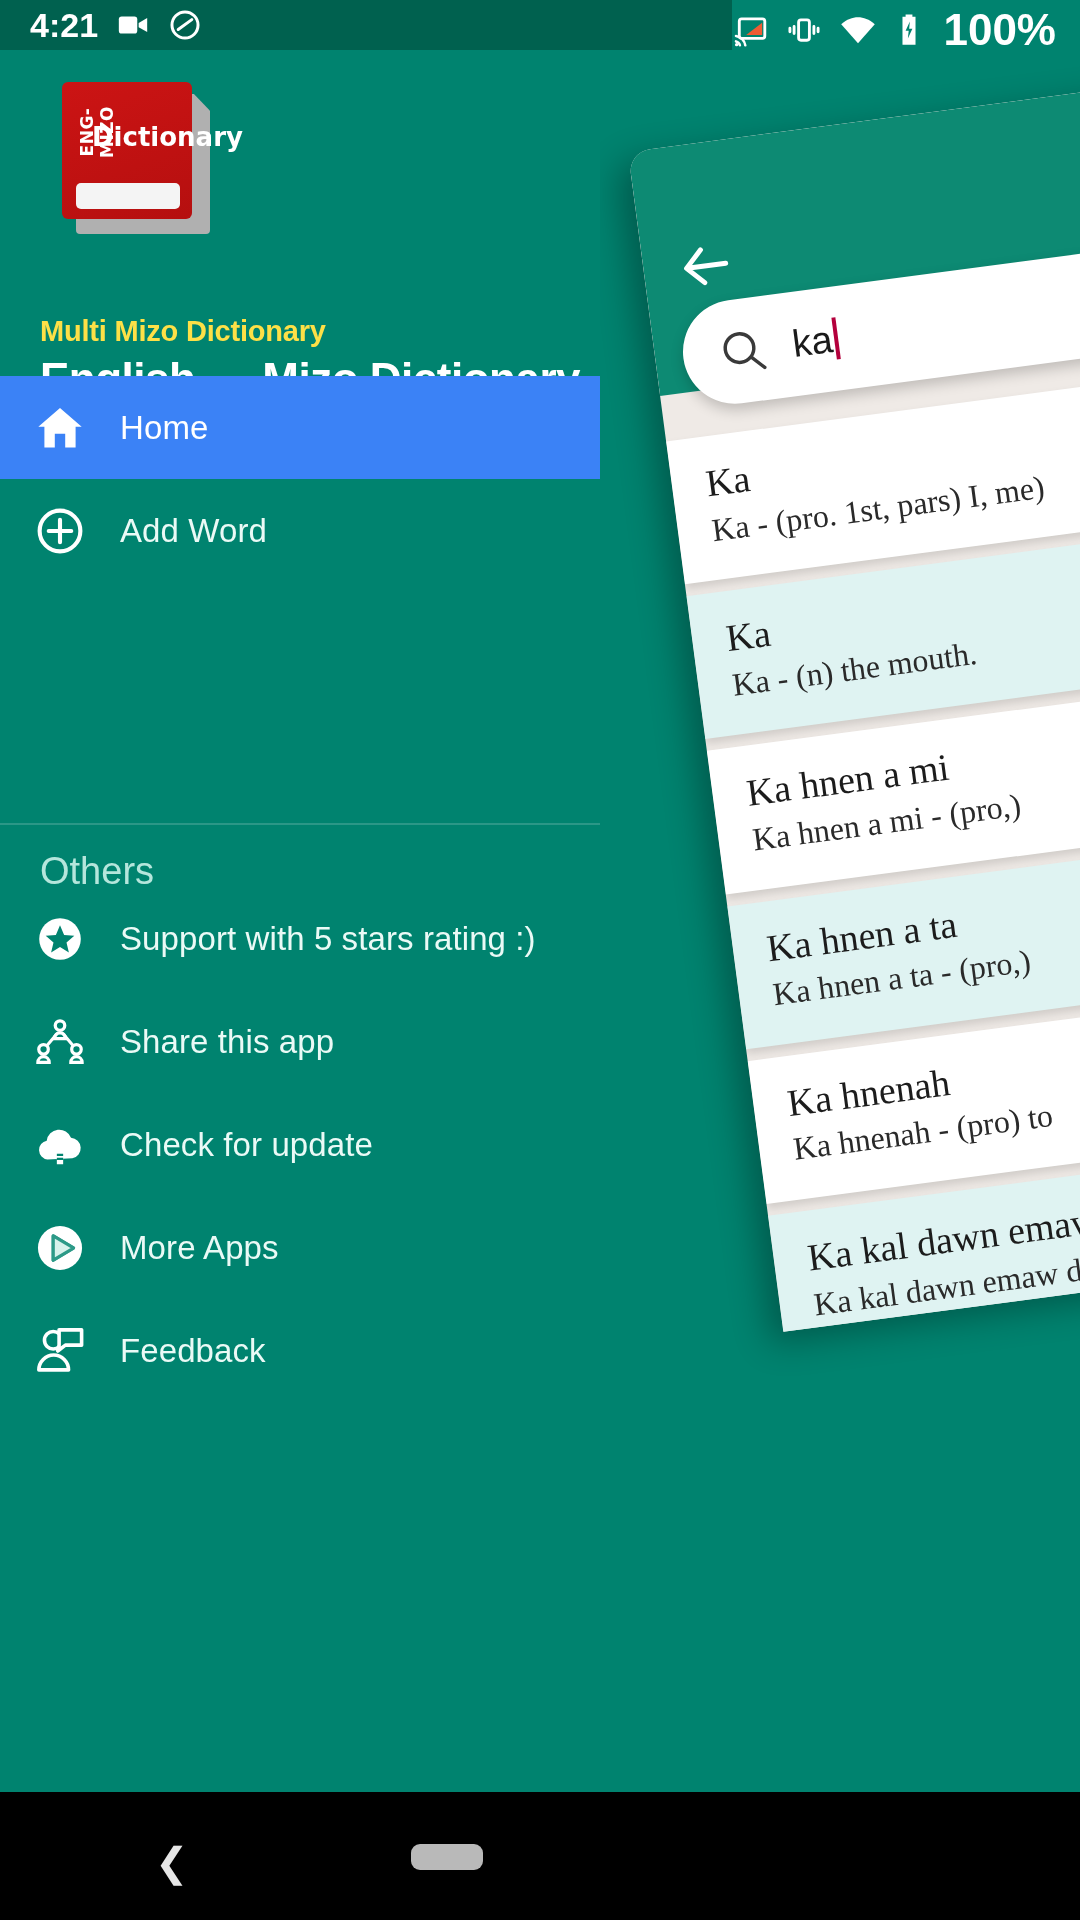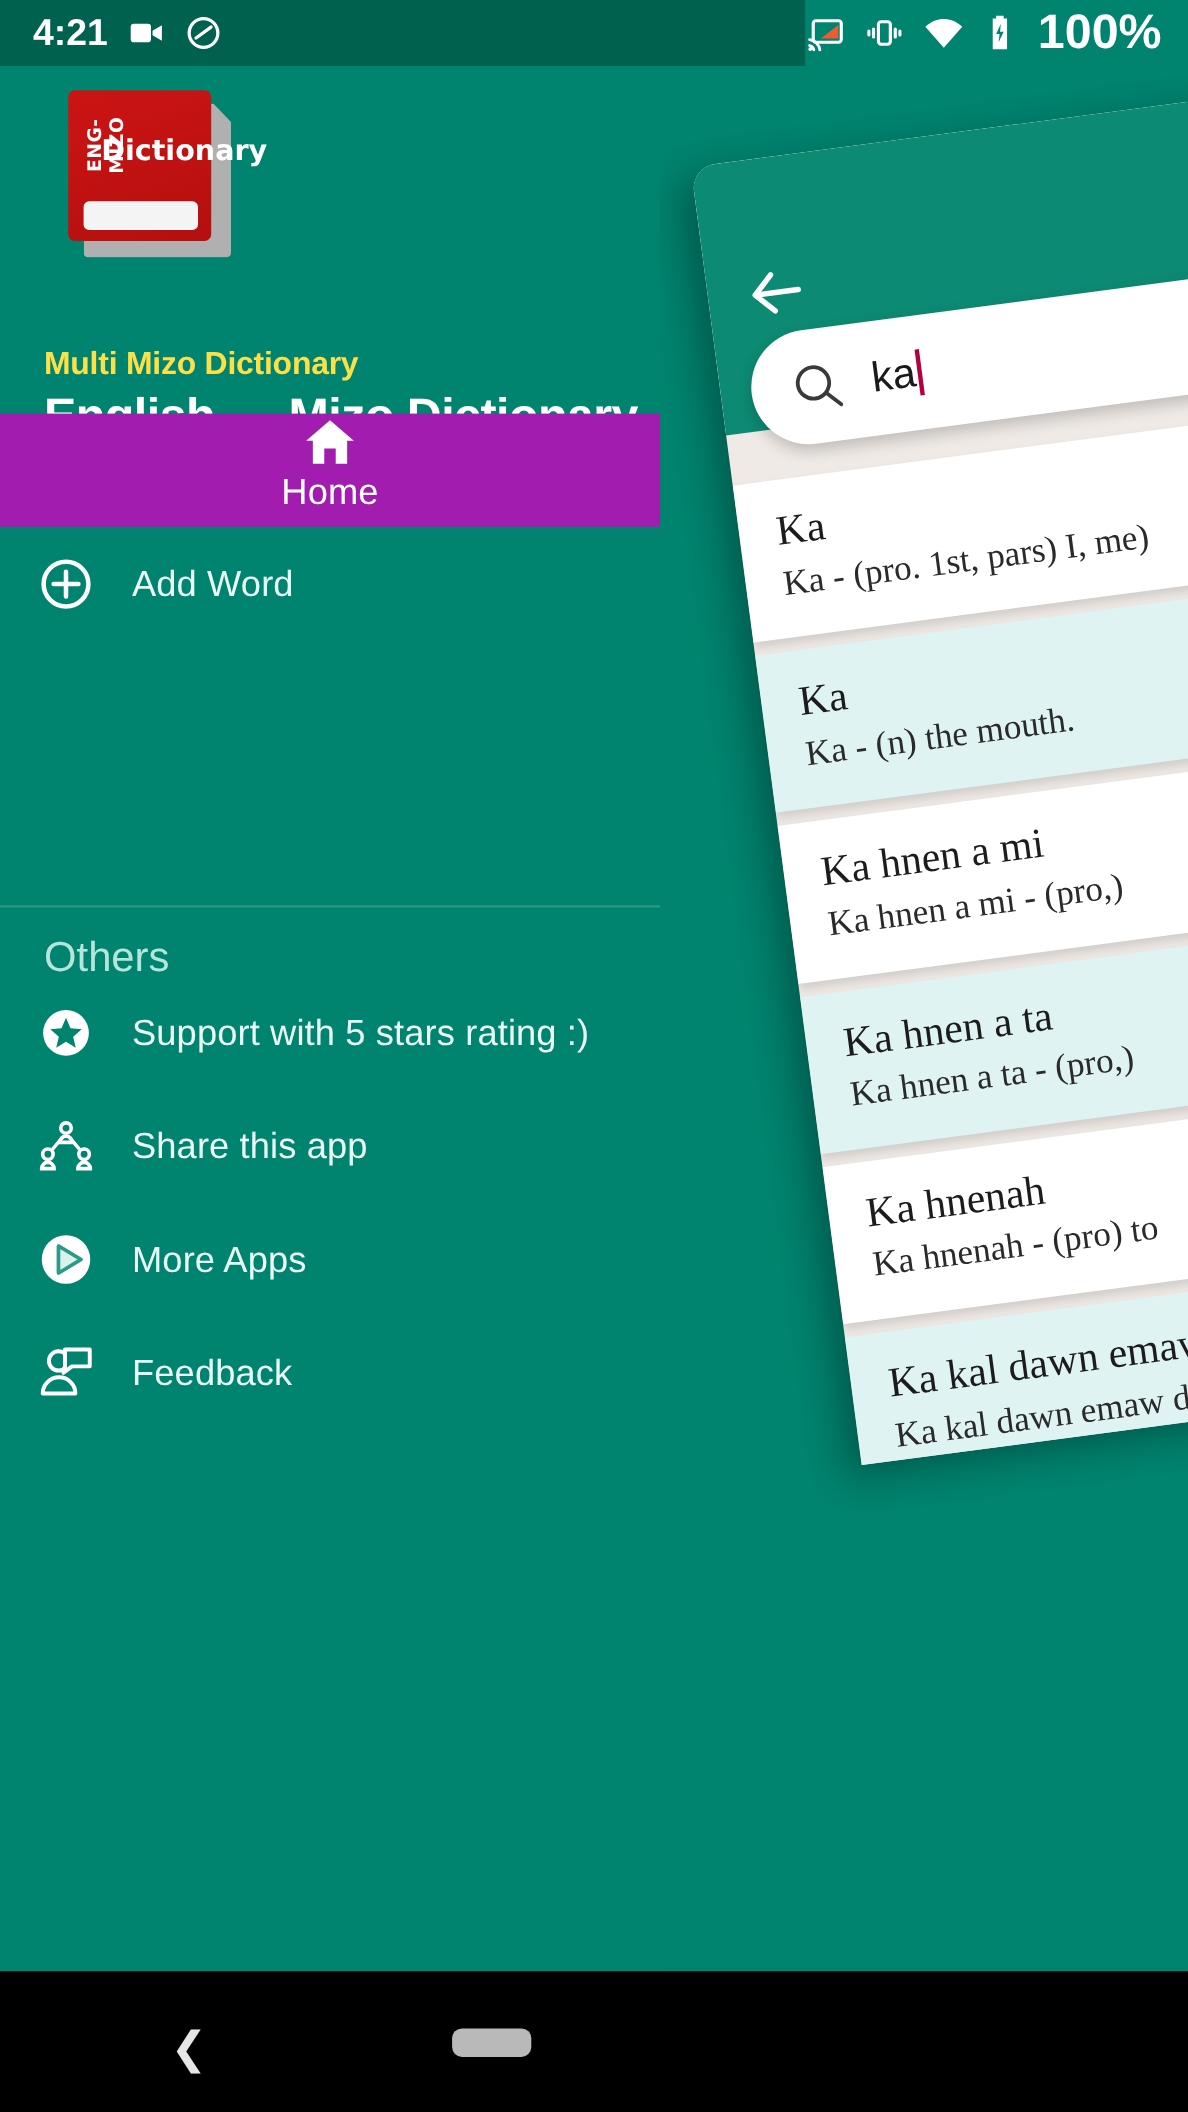--- a/index.html
+++ b/index.html
@@ -21,21 +21,21 @@
     height: 1920px;
     background: #00836F;
     overflow: hidden;
   }
 
   
   .statusbar {
     position: absolute;
     top: 0; left: 0;
     width: 1080px;
-    height: 60px;
+    height: 50px;
     background: #00614F;
     display: flex;
     align-items: center;
     z-index: 60;
   }
   .statusbar .sb-right-bg {
     position: absolute;
     right: 0; top: 0;
     width: 348px;
     height: 60px;
@@ -166,22 +166,21 @@
     width: 600px;
   }
   .menu-item {
     position: relative;
     height: 103px;
     display: flex;
     align-items: center;
     cursor: pointer;
   }
   .menu-item.active {
-    background: #a21caf;
-    flex-direction: column;
+    background: #3b82f6;
   }
   .menu-icon {
     width: 120px;
     min-width: 120px;
     display: flex;
     align-items: center;
     justify-content: center;
   }
   .menu-label {
     color: #eafaf6;
@@ -497,20 +496,30 @@
             <circle cx="4.4" cy="15.4" r="2.2" fill="none" stroke="#ffffff" stroke-width="1.5"></circle>
             <path d="M1.8 21.4 a2.6 2.6 0 0 1 5.2 0 Z" fill="none" stroke="#ffffff" stroke-width="1.5"></path>
             <circle cx="19.6" cy="15.4" r="2.2" fill="none" stroke="#ffffff" stroke-width="1.5"></circle>
             <path d="M17 21.4 a2.6 2.6 0 0 1 5.2 0 Z" fill="none" stroke="#ffffff" stroke-width="1.5"></path>
             <path d="M10.6 8.2 L6.4 13.2 M13.4 8.2 L17.6 13.2" stroke="#ffffff" stroke-width="1.4" stroke-linecap="round"></path>
           </svg>
         </div>
         <div class="menu-label">Share this app</div>
       </div>
 
+      <div class="menu-item">
+        <div class="menu-icon">
+          <svg width="54" height="54" viewBox="0 0 24 24">
+            <path d="M6.4 18.4 a4.2 4.2 0 0 1 -0.3 -8.3 a5.6 5.6 0 0 1 10.8 -1.3 a4.6 4.6 0 0 1 0.6 9.1 Z" fill="#ffffff"></path>
+            <path d="M12 8.6 L8.4 13.4 L10.6 13.4 L10.6 20.6 L13.4 20.6 L13.4 13.4 L15.6 13.4 Z" fill="#ffffff"></path>
+            <path d="M10.6 16.4 L13.4 16.4 M10.6 18.2 L13.4 18.2" stroke="#00836F" stroke-width="1"></path>
+          </svg>
+        </div>
+        <div class="menu-label">Check for update</div>
+      </div>
 
       <div class="menu-item">
         <div class="menu-icon">
           <svg width="54" height="54" viewBox="0 0 24 24">
             <circle cx="12" cy="12" r="9.8" fill="#ffffff"></circle>
             <path d="M9 6.6 L18 12 L9 17.4 Z" fill="none" stroke="#2D9A88" stroke-width="1.5" stroke-linejoin="round"></path>
             <path d="M9 6.6 L18 12 L9 17.4 Z" fill="#d8f2ec"></path>
             <path d="M9 6.6 L18 12 L9 17.4 Z" fill="none" stroke="#2D9A88" stroke-width="1.4" stroke-linejoin="round"></path>
           </svg>
         </div>

